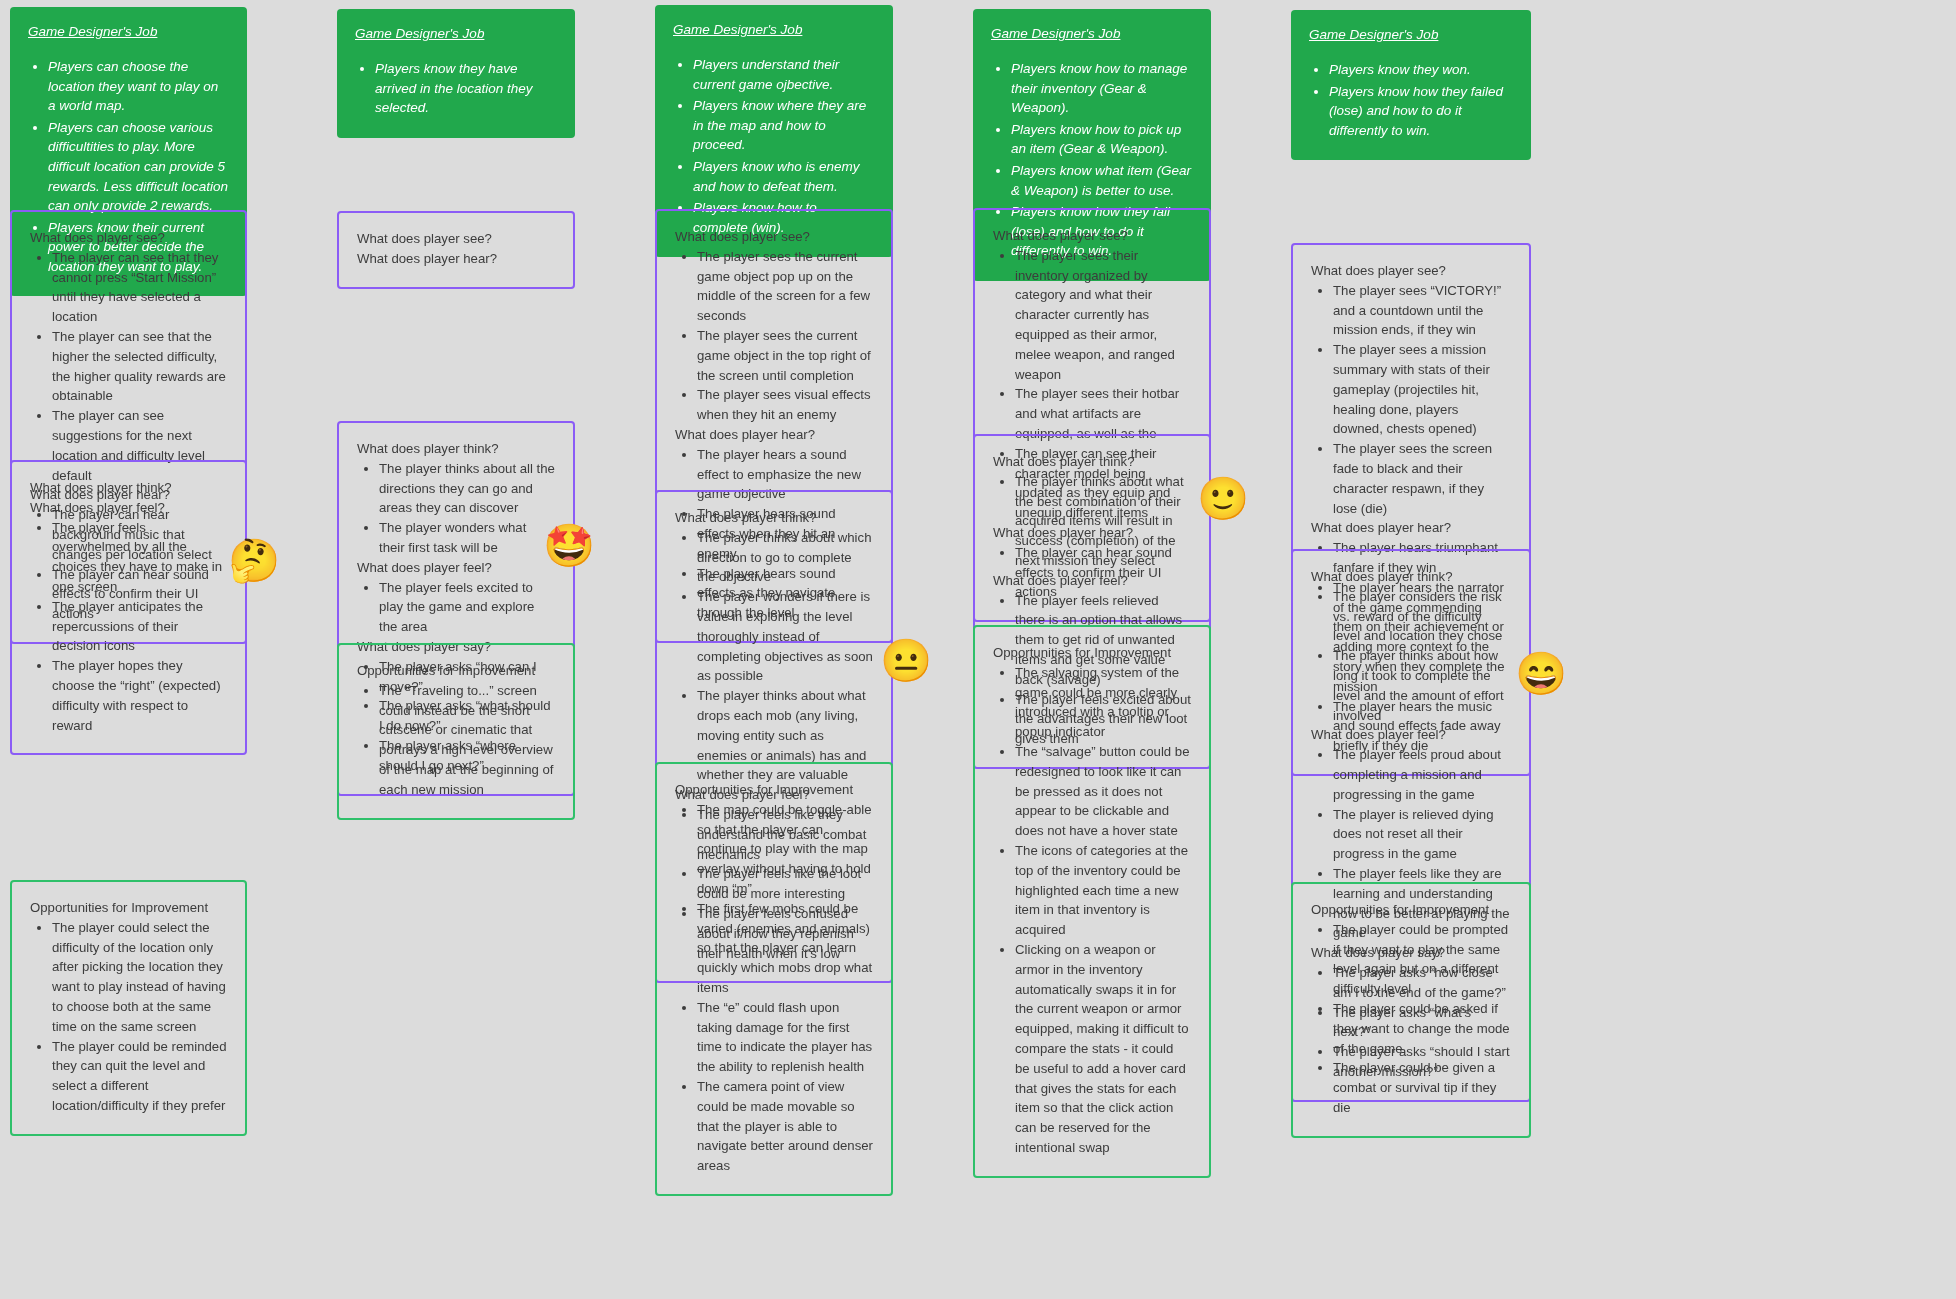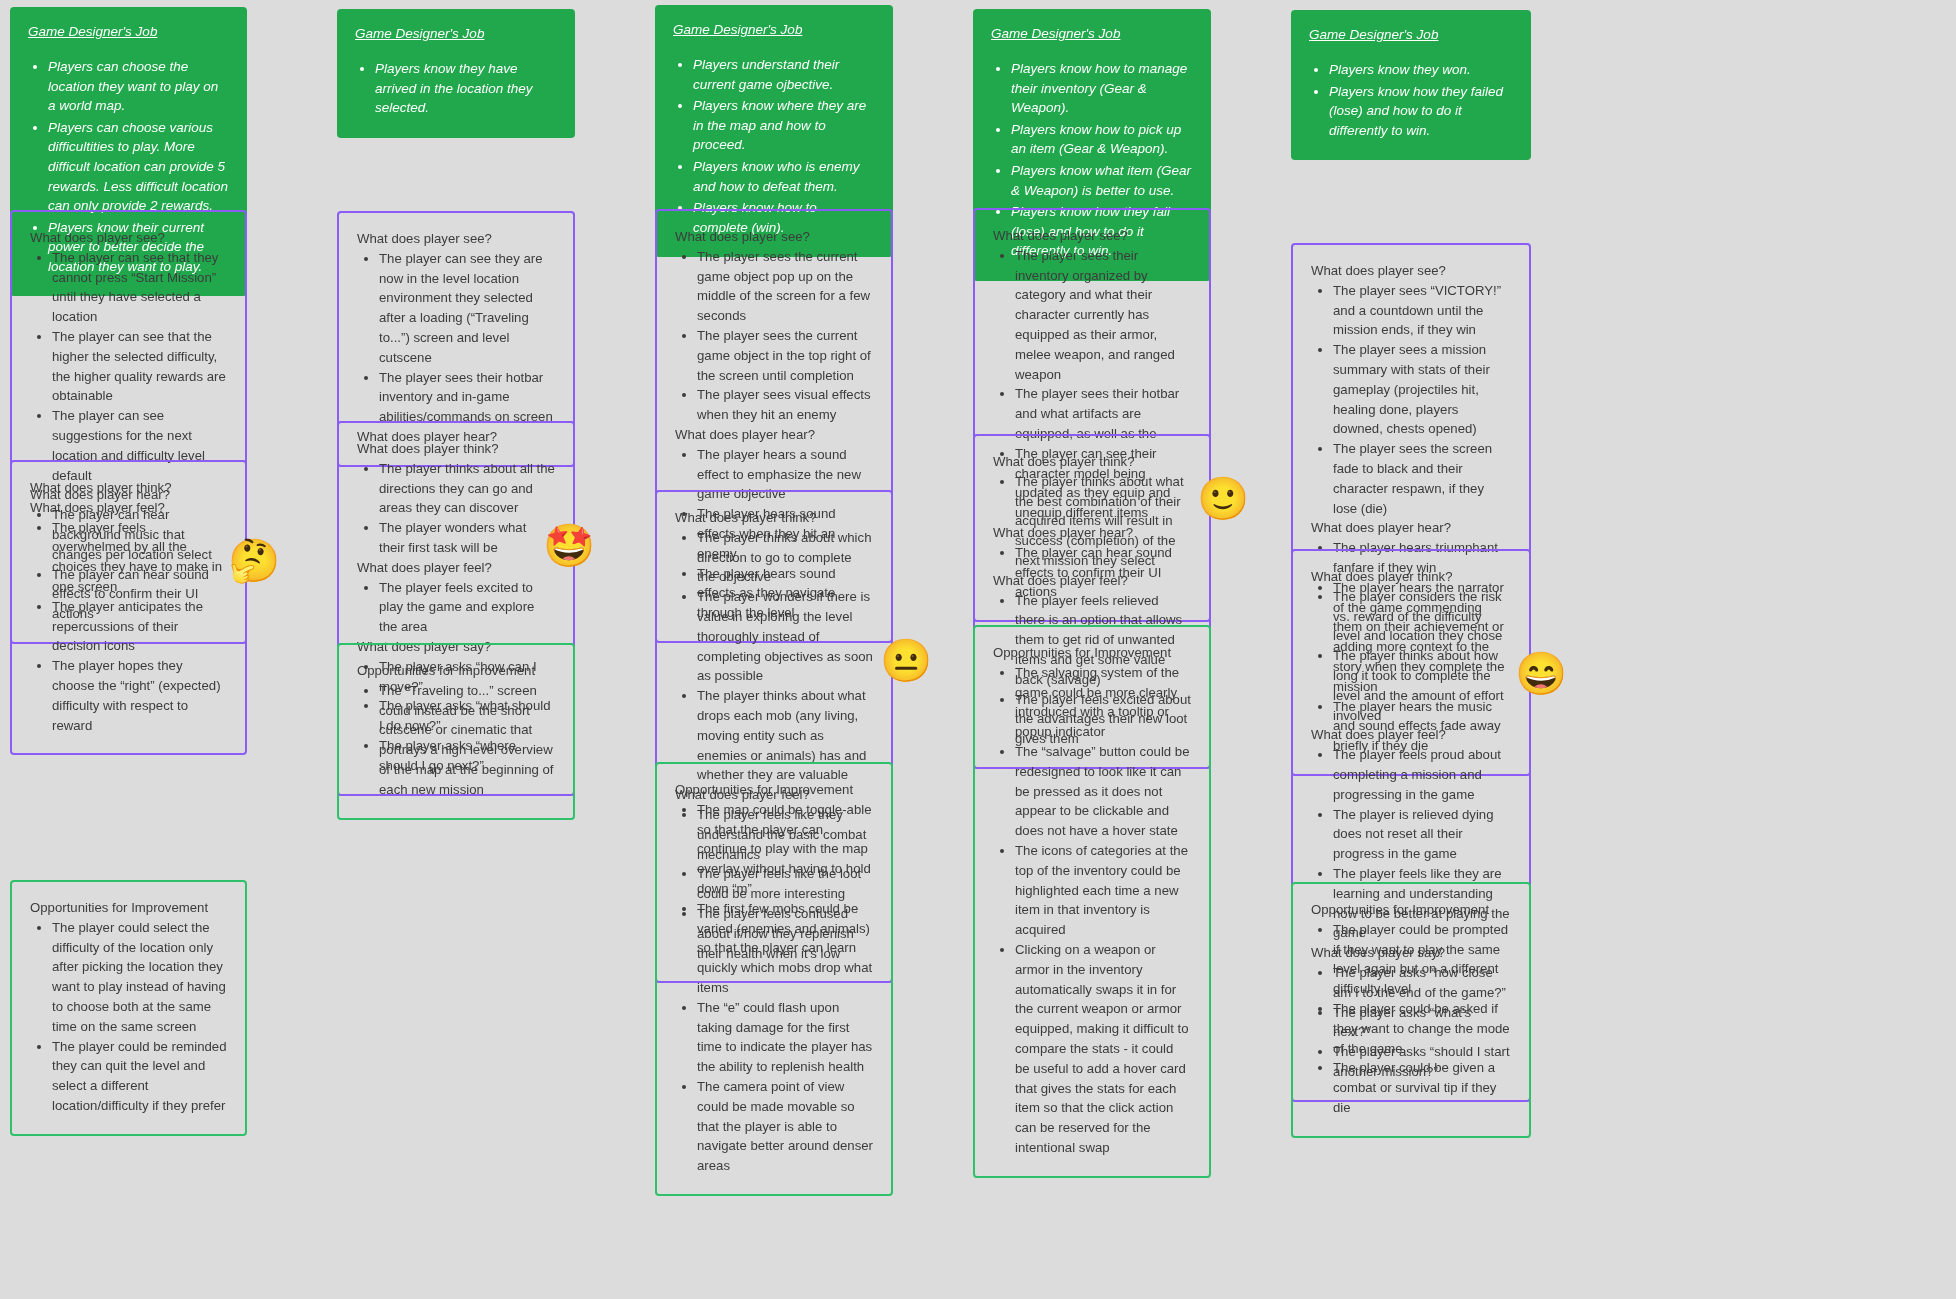--- a/index.html
+++ b/index.html
@@ -119,24 +119,20 @@
       </ul>
     </div>
     <div class="card green-filled" style="left: 337px; top: 9px; width: 238px; min-height: 107px;">
       <div class="card-title">Game Designer's Job</div>
       <ul>
         <li>Players know they have arrived in the location they selected.</li>
       </ul>
     </div>
     <div class="card blue-outline" style="left: 337px; top: 211px; width: 238px;">
       <p class="sec-head">What does player see?</p>
-      <ul>
-        <li>The player can see they are now in the level location environment they selected after a loading (“Traveling to...”) screen and level cutscene</li>
-        <li>The player sees their hotbar inventory and in-game abilities/commands on screen</li>
-      </ul>
       <p class="sec-head">What does player hear?</p>
     </div>
     <div class="card blue-outline" style="left: 337px; top: 421px; width: 238px;">
       <p class="sec-head">What does player think?</p>
       <ul>
         <li>The player thinks about all the directions they can go and areas they can discover</li>
         <li>The player wonders what their first task will be</li>
       </ul>
       <p class="sec-head">What does player feel?</p>
       <ul>

